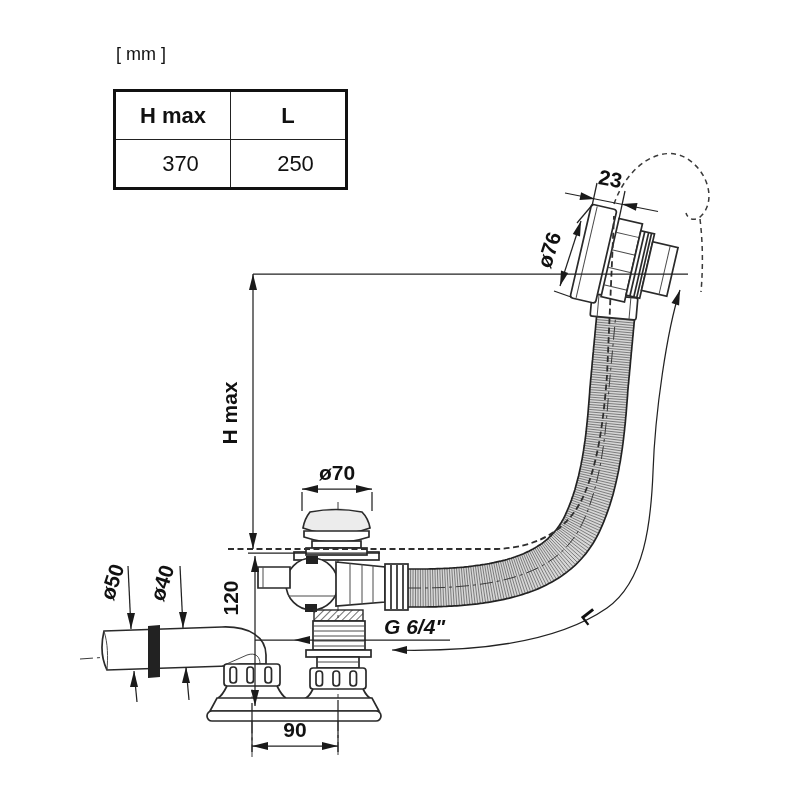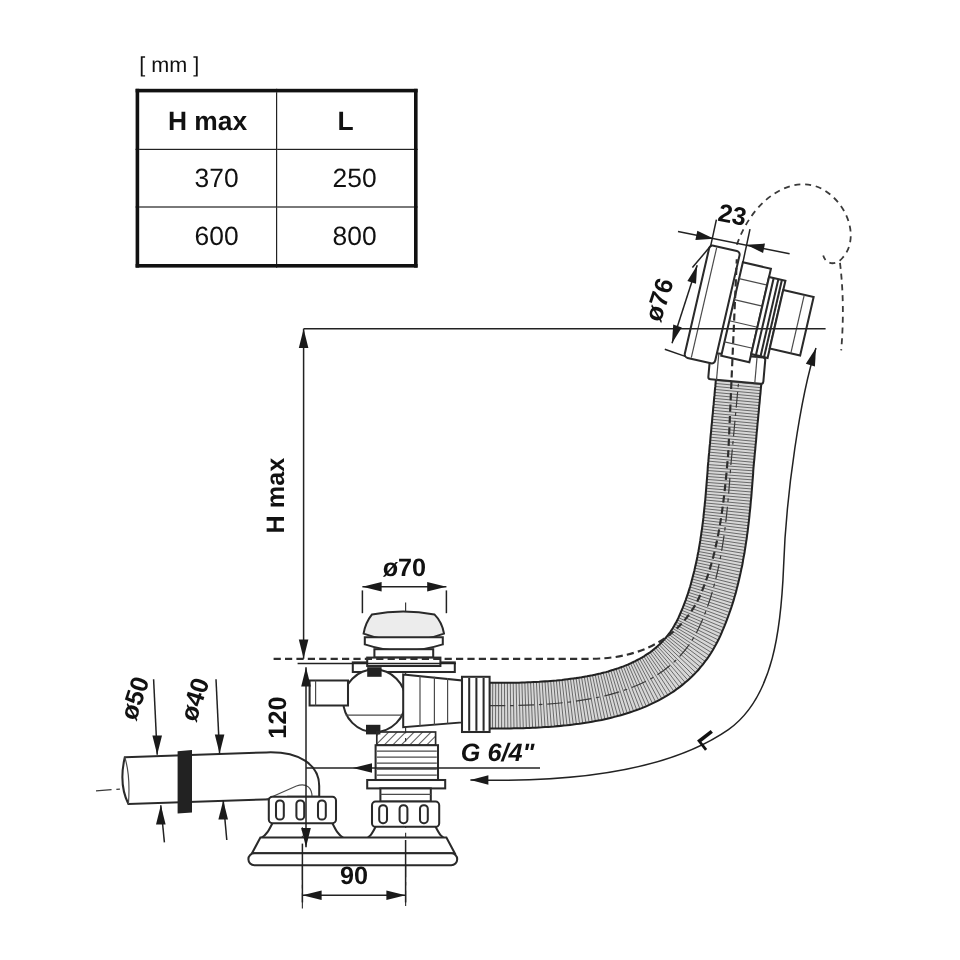--- a/index.html
+++ b/index.html
@@ -12,21 +12,21 @@
   .arrow{fill:#1a1a1a;stroke:none;}
   .centerline{fill:none;stroke:#3a3a3a;stroke-width:1;stroke-dasharray:13 4 3 4;}
   .tubline{fill:none;stroke:#2f2f2f;stroke-width:1.8;stroke-dasharray:6 3.5;}
   .cable{fill:none;stroke:#3a3a3a;stroke-width:1.5;stroke-dasharray:5 4;}
   .rib{stroke:#656565;stroke-width:0.8;}
   .hose-fill{fill:#d7d7d7;stroke:none;}
   .hose-edge{fill:none;stroke:#222;stroke-width:1.7;}
   text{fill:#111;}
   .dimtext{font-size:21px;font-weight:bold;}
   .dims{position:absolute;left:113px;top:44px;}
-  .unit{font-size:18px;color:#111;margin-bottom:9px;margin-left:3px;}
+  .unit{font-size:18px;color:#111;margin-bottom:24px;margin-left:3px;}
   table{border-collapse:collapse;border:3px solid #111;}
   th,td{border:1.8px solid #222;width:97px;height:45px;text-align:center;vertical-align:middle;font-size:22px;color:#111;}
   th{font-weight:bold;}
   td{font-weight:normal;padding-left:16px;}
 </style>
 </head>
 <body>
 
 <div id="stage">
 <svg width="800" height="800" viewBox="0 0 800 800">
@@ -359,20 +359,16 @@
   <table>
     <tbody>
           <tr>
       <th>H max</th>
       <th>L</th>
     </tr>
     <tr>
       <td>370</td>
       <td>250</td>
     </tr>
-    <tr>
-      <td>600</td>
-      <td>800</td>
-    </tr>
   </tbody>
       </table>
 </div>
 </div>
 
 </body></html>

